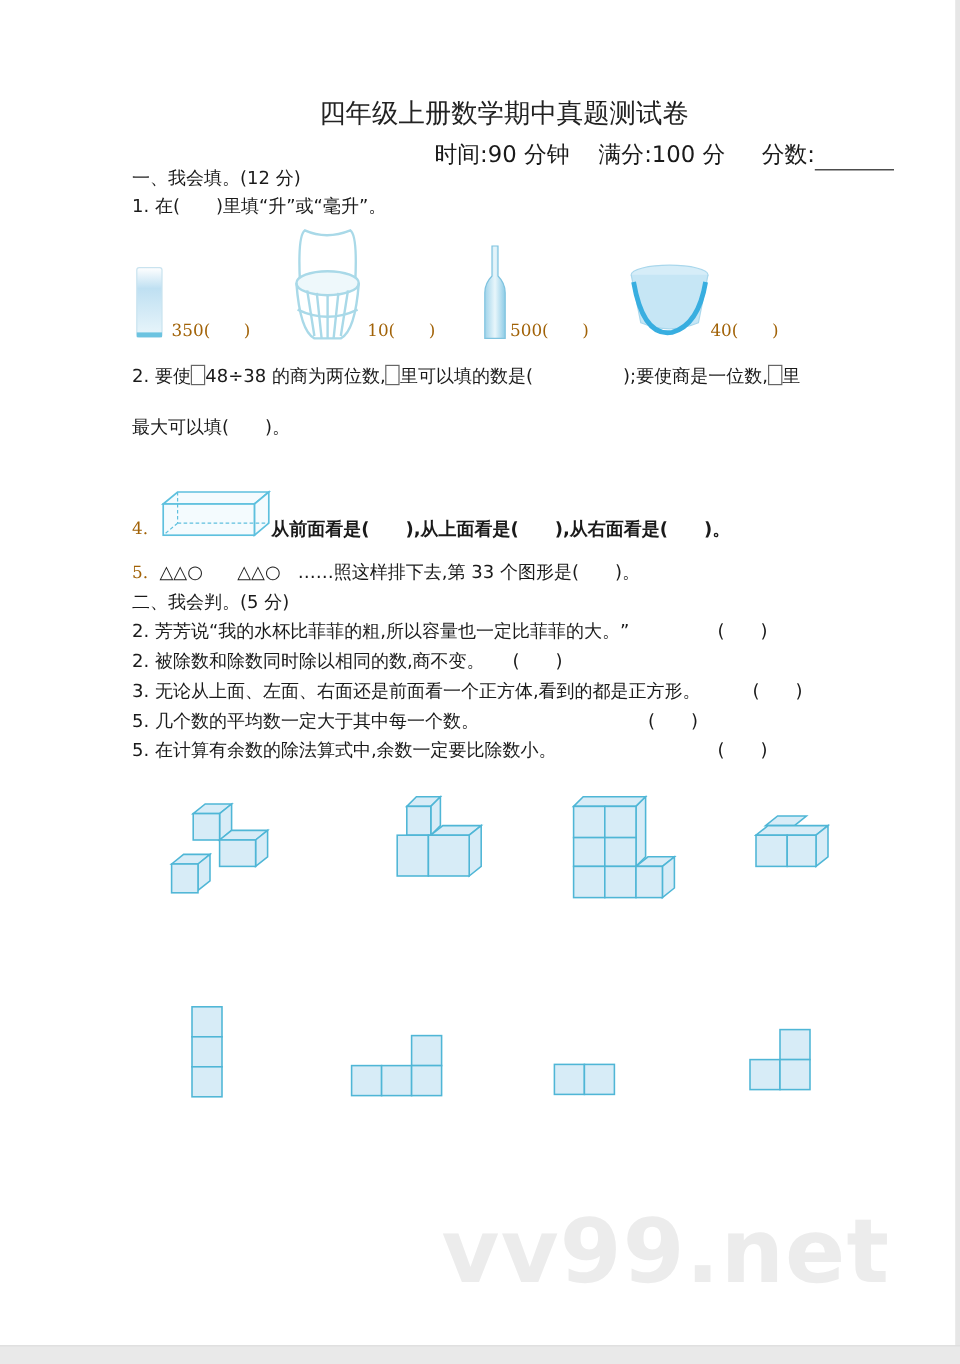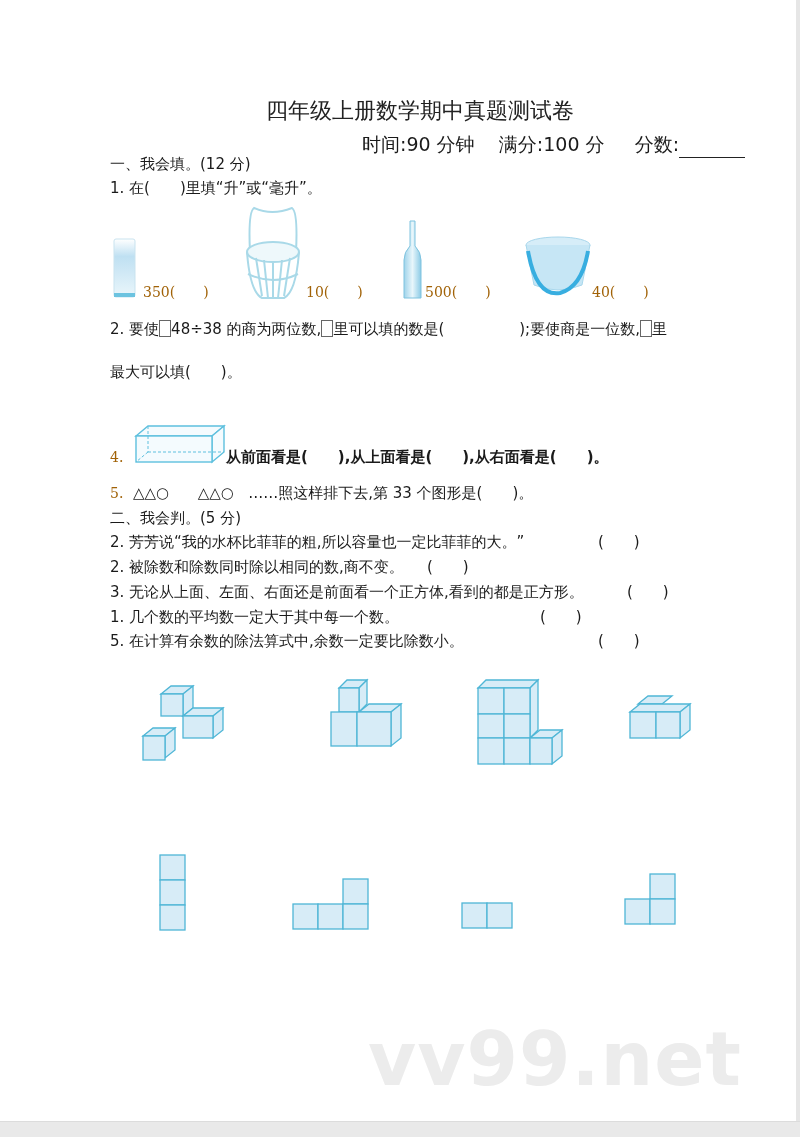--- a/index.html
+++ b/index.html
@@ -2,21 +2,21 @@
 <html><head>
 <meta charset="utf-8">
 <style>
   html, body { margin:0; padding:0; }
   body {
     width:800px; height:1137px; position:relative; overflow:hidden;
     background:#ffffff;
     font-family:"DejaVu Sans", sans-serif;
     color:#1a1a1a;
   }
-  .page { position:absolute; left:0; top:16px; width:796px; height:1122px; background:#fff; }
+  .page { position:absolute; left:0; top:0; width:796px; height:1122px; background:#fff; }
   .right-edge { position:absolute; right:0; top:0; width:4px; height:1122px; background:#e6e6e6; }
   .bottom-band { position:absolute; left:0; bottom:0; width:800px; height:15px; background:#e9e9e9; border-top:1px solid #dcdcdc; }
   .t { position:absolute; white-space:nowrap; font-size:15px; line-height:18px; }
   .num { font-family:"DejaVu Serif", serif; font-size:14px; color:#a16207; }
   .title { position:absolute; left:0; width:840px; top:80px; text-align:center; font-size:22px; font-family:"DejaVu Serif", serif; color:#222; }
   .meta { position:absolute; left:362px; top:116px; font-size:19px; }
   .meta .u { display:inline-block; width:66px; border-bottom:1px solid #222; height:14px; vertical-align:bottom; }
   .box { display:inline-block; width:10px; height:15px; border:1px solid #666; vertical-align:-3px; }
   svg { position:absolute; overflow:visible; }
   .watermark { position:absolute; left:368px; top:1000px; font-size:74px; font-weight:bold; color:#ececec; font-family:"DejaVu Sans", sans-serif; letter-spacing:1px; }
@@ -104,21 +104,21 @@
     <span class="num">5.</span>&nbsp;&nbsp;<span>△△○</span>&nbsp;&nbsp;&nbsp;&nbsp;&nbsp;&nbsp;<span>△△○</span>&nbsp;&nbsp;&nbsp;<span>……照这样排下去,第 33 个图形是(　　)。</span>
   </div>
 
   <div class="t" style="left:110px;top:493px;">二、我会判。(5 分)</div>
   <div class="t" style="left:110px;top:517px;">2. 芳芳说“我的水杯比菲菲的粗,所以容量也一定比菲菲的大。”</div>
   <div class="t" style="left:598px;top:517px;">(　　)</div>
   <div class="t" style="left:110px;top:542px;">2. 被除数和除数同时除以相同的数,商不变。</div>
   <div class="t" style="left:427px;top:542px;">(　　)</div>
   <div class="t" style="left:110px;top:567px;">3. 无论从上面、左面、右面还是前面看一个正方体,看到的都是正方形。</div>
   <div class="t" style="left:627px;top:567px;">(　　)</div>
-  <div class="t" style="left:110px;top:592px;">1. 几个数的平均数一定大于其中每一个数。</div>
+  <div class="t" style="left:110px;top:592px;">5. 几个数的平均数一定大于其中每一个数。</div>
   <div class="t" style="left:540px;top:592px;">(　　)</div>
   <div class="t" style="left:110px;top:616px;">5. 在计算有余数的除法算式中,余数一定要比除数小。</div>
   <div class="t" style="left:598px;top:616px;">(　　)</div>
 
 
   <svg style="left:141px;top:668px;" width="84" height="80">
     <g fill="#d7ecf7" stroke="#4fb6d6" stroke-width="1.3">
       <polygon points="20,10 30,2 52,2 42,10"></polygon>
         <polygon points="42,10 52,2 52,24 42,32"></polygon>
         <rect x="20" y="10" width="22" height="22"></rect>

